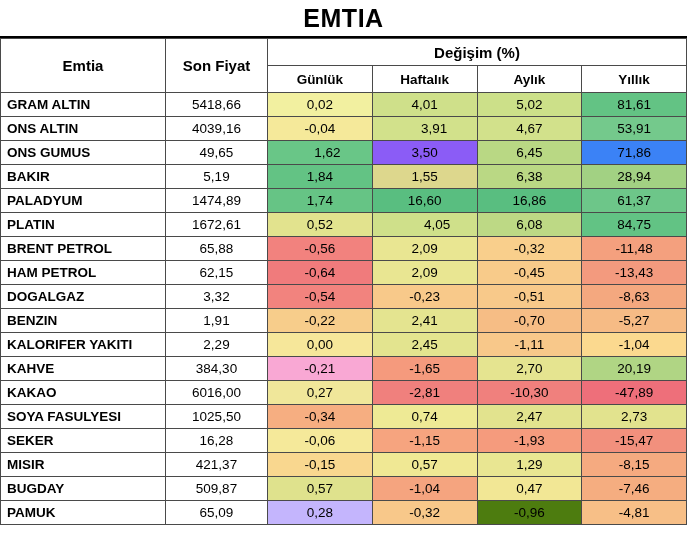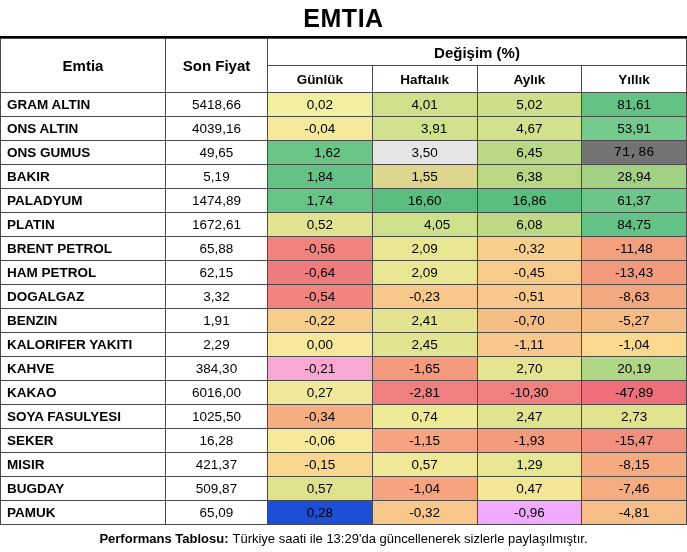--- a/index.html
+++ b/index.html
@@ -126,23 +126,23 @@
           <td class="price col-price">4039,16</td>
           <td class="chg col-chg" style="background-color: rgb(245, 233, 154);">-0,04</td>
           <td class="chg col-chg" style="background-color: rgb(210, 225, 139); padding-left: 19px;">3,91</td>
           <td class="chg col-chg" style="background-color: rgb(210, 225, 139);">4,67</td>
           <td class="chg col-chg" style="background-color: rgb(116, 201, 140);">53,91</td>
         </tr>
         <tr>
           <td class="name col-name">ONS GUMUS</td>
           <td class="price col-price">49,65</td>
           <td class="chg col-chg" style="background-color: rgb(105, 198, 135); padding-left: 15px;">1,62</td>
-          <td class="chg col-chg" style="background-color: #e5e5e5;">3,50</td>
+          <td class="chg col-chg" style="background-color: #8b5cf6;">3,50</td>
           <td class="chg col-chg" style="background-color: rgb(185, 216, 132);">6,45</td>
-          <td class="chg col-chg" style="background-color: #737373; font-family: Liberation Mono, monospace;">71,86</td>
+          <td class="chg col-chg" style="background-color: #3b82f6;">71,86</td>
         </tr>
         <tr>
           <td class="name col-name">BAKIR</td>
           <td class="price col-price">5,19</td>
           <td class="chg col-chg" style="background-color: rgb(99, 195, 132);">1,84</td>
           <td class="chg col-chg" style="background-color: rgb(221, 215, 141);">1,55</td>
           <td class="chg col-chg" style="background-color: rgb(186, 216, 132); text-align: center;">6,38</td>
           <td class="chg col-chg" style="background-color: rgb(162, 209, 131);">28,94</td>
         </tr>
         <tr>
@@ -245,26 +245,22 @@
           <td class="name col-name">BUGDAY</td>
           <td class="price col-price">509,87</td>
           <td class="chg col-chg" style="background-color: rgb(223, 226, 141);">0,57</td>
           <td class="chg col-chg" style="background-color: rgb(245, 164, 127);">-1,04</td>
           <td class="chg col-chg" style="background-color: rgb(242, 231, 149);">0,47</td>
           <td class="chg col-chg" style="background-color: rgb(245, 173, 128);">-7,46</td>
         </tr>
         <tr>
           <td class="name col-name">PAMUK</td>
           <td class="price col-price">65,09</td>
-          <td class="chg col-chg" style="background-color: #1d4ed8;">0,28</td>
+          <td class="chg col-chg" style="background-color: #c4b5fd;">0,28</td>
           <td class="chg col-chg" style="background-color: rgb(248, 200, 138);">-0,32</td>
-          <td class="chg col-chg" style="background-color: #f0abfc;">-0,96</td>
+          <td class="chg col-chg" style="background-color: #4d7c0f;">-0,96</td>
           <td class="chg col-chg" style="background-color: rgb(247, 191, 135);">-4,81</td>
         </tr>
       </tbody>
   </table>
 
-  <div class="footer">
-    <b>Performans Tablosu:</b>
-    <span class="f-text">Türkiye saati ile 13:29'da güncellenerek sizlerle paylaşılmıştır.</span>
-  </div>
 
 </div>
 
 </body></html>

